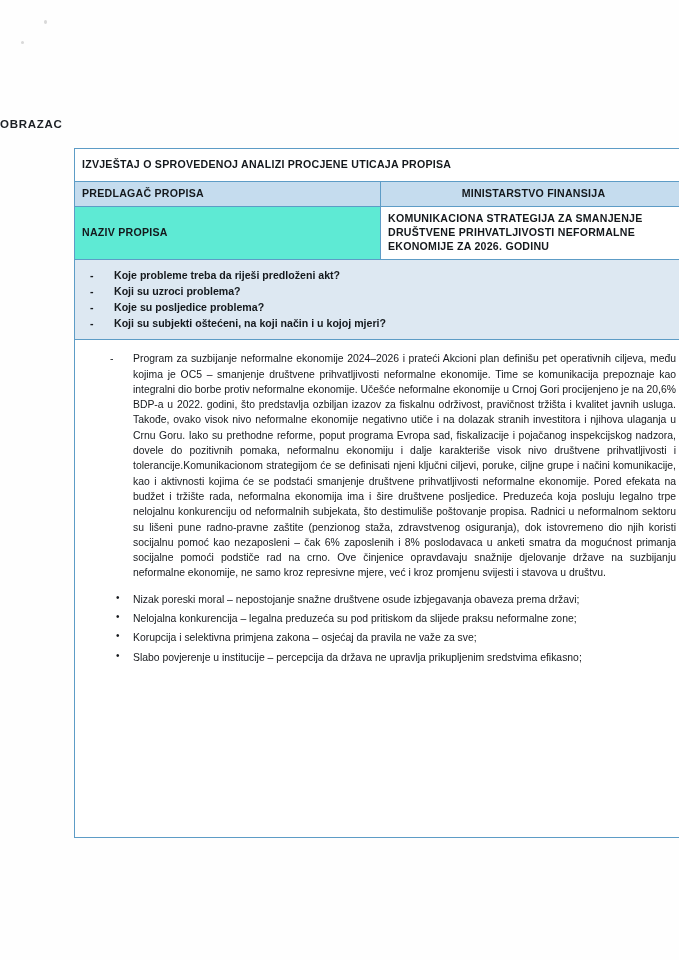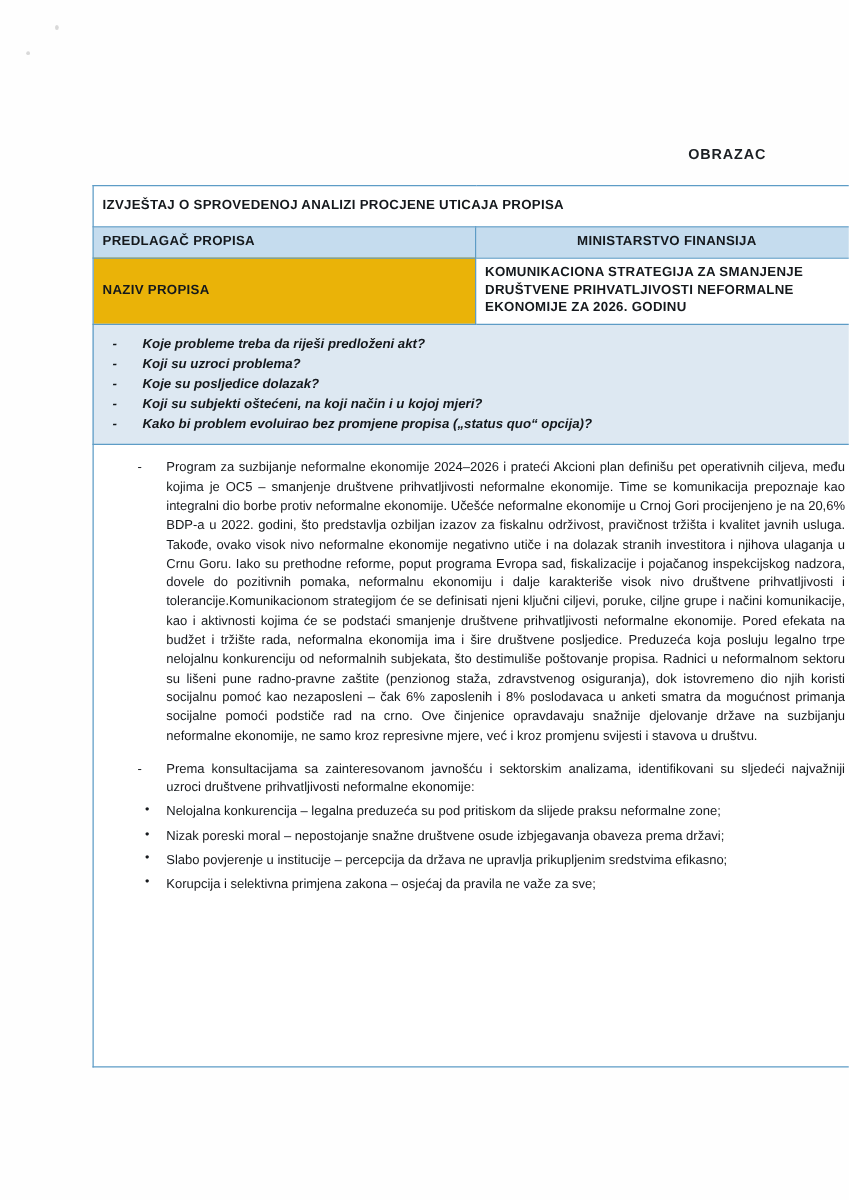--- a/index.html
+++ b/index.html
@@ -30,21 +30,21 @@
     opacity: .55;
   }
   .speck.s1 { left: 44px; top: 20px; width: 3px; height: 4px; }
   .speck.s2 { left: 21px; top: 41px; width: 3px; height: 3px; }
 
   .obrazac {
     position: absolute;
     left: 0;
     top: 118px;
     width: 613px;
-    text-align: right;
+    text-align: left;
     font-size: 11.5px;
     font-weight: bold;
     letter-spacing: .7px;
     color: #1b1f24;
   }
 
   .doc {
     position: absolute;
     left: 74px;
     top: 148px;
@@ -72,21 +72,21 @@
   }
   td.label-shaded {
     background: #c5dcee;
     width: 212px;
   }
   td.value-shaded {
     background: #c5dcee;
     text-align: center;
   }
   td.label-plain {
-    background: #eab308;
+    background: #5eead4;
     width: 212px;
   }
   td.value-plain {
     background: #ffffff;
     text-align: left;
     line-height: 1.4;
   }
 
   .problem-box {
     border: 1px solid #5d9cc6;
@@ -105,21 +105,20 @@
     margin: 0;
     padding: 0;
   }
   ul.q-list li {
     position: relative;
     padding-left: 30px;
     font-size: 10.6px;
     font-weight: bold;
     line-height: 1.52;
     color: #14181c;
-    font-style: italic;
   }
   ul.q-list li::before {
     content: "-";
     position: absolute;
     left: 6px;
     top: 0;
   }
 
   .body-box {
     border: 1px solid #5d9cc6;
@@ -179,33 +178,31 @@
         <td class="label-plain">NAZIV PROPISA</td>
         <td class="value-plain">KOMUNIKACIONA STRATEGIJA ZA SMANJENJE DRUŠTVENE PRIHVATLJIVOSTI NEFORMALNE EKONOMIJE ZA 2026. GODINU</td>
       </tr>
     </tbody>
       </table>
 
     <div class="problem-box">
       <ul class="q-list">
         <li>Koje probleme treba da riješi predloženi akt?</li>
         <li>Koji su uzroci problema?</li>
-        <li>Koje su posljedice dolazak?</li>
+        <li>Koje su posljedice problema?</li>
         <li>Koji su subjekti oštećeni, na koji način i u kojoj mjeri?</li>
-        <li>Kako bi problem evoluirao bez promjene propisa („status quo“ opcija)?</li>
       </ul>
     </div>
 
     <div class="body-box">
 
       <div class="blk dash">Program za suzbijanje neformalne ekonomije 2024–2026 i prateći Akcioni plan definišu pet operativnih ciljeva, među kojima je OC5 – smanjenje društvene prihvatljivosti neformalne ekonomije. Time se komunikacija prepoznaje kao integralni dio borbe protiv neformalne ekonomije. Učešće neformalne ekonomije u Crnoj Gori procijenjeno je na 20,6% BDP-a u 2022. godini, što predstavlja ozbiljan izazov za fiskalnu održivost, pravičnost tržišta i kvalitet javnih usluga. Takođe, ovako visok nivo neformalne ekonomije negativno utiče i na dolazak stranih investitora i njihova ulaganja u Crnu Goru. Iako su prethodne reforme, poput programa Evropa sad, fiskalizacije i pojačanog inspekcijskog nadzora, dovele do pozitivnih pomaka, neformalnu ekonomiju i dalje karakteriše visok nivo društvene prihvatljivosti i tolerancije.Komunikacionom strategijom će se definisati njeni ključni ciljevi, poruke, ciljne grupe i načini komunikacije, kao i aktivnosti kojima će se podstaći smanjenje društvene prihvatljivosti neformalne ekonomije. Pored efekata na budžet i tržište rada, neformalna ekonomija ima i šire društvene posljedice. Preduzeća koja posluju legalno trpe nelojalnu konkurenciju od neformalnih subjekata, što destimuliše poštovanje propisa. Radnici u neformalnom sektoru su lišeni pune radno-pravne zaštite (penzionog staža, zdravstvenog osiguranja), dok istovremeno dio njih koristi socijalnu pomoć kao nezaposleni – čak 6% zaposlenih i 8% poslodavaca u anketi smatra da mogućnost primanja socijalne pomoći podstiče rad na crno. Ove činjenice opravdavaju snažnije djelovanje države na suzbijanju neformalne ekonomije, ne samo kroz represivne mjere, već i kroz promjenu svijesti i stavova u društvu.</div>
 
-      <div class="blk dash tight">Prema konsultacijama sa zainteresovanom javnošću i sektorskim analizama, identifikovani su sljedeći najvažniji uzroci društvene prihvatljivosti neformalne ekonomije:</div>
-
+
+      <div class="blk dot tight">Nizak poreski moral – nepostojanje snažne društvene osude izbjegavanja obaveza prema državi;</div>
       <div class="blk dot tight">Nelojalna konkurencija – legalna preduzeća su pod pritiskom da slijede praksu neformalne zone;</div>
-      <div class="blk dot tight">Nizak poreski moral – nepostojanje snažne društvene osude izbjegavanja obaveza prema državi;</div>
+      <div class="blk dot tight">Korupcija i selektivna primjena zakona – osjećaj da pravila ne važe za sve;</div>
       <div class="blk dot tight">Slabo povjerenje u institucije – percepcija da država ne upravlja prikupljenim sredstvima efikasno;</div>
-      <div class="blk dot tight">Korupcija i selektivna primjena zakona – osjećaj da pravila ne važe za sve;</div>
 
     </div>
 
   </div>
 </div>
 
 </body></html>

